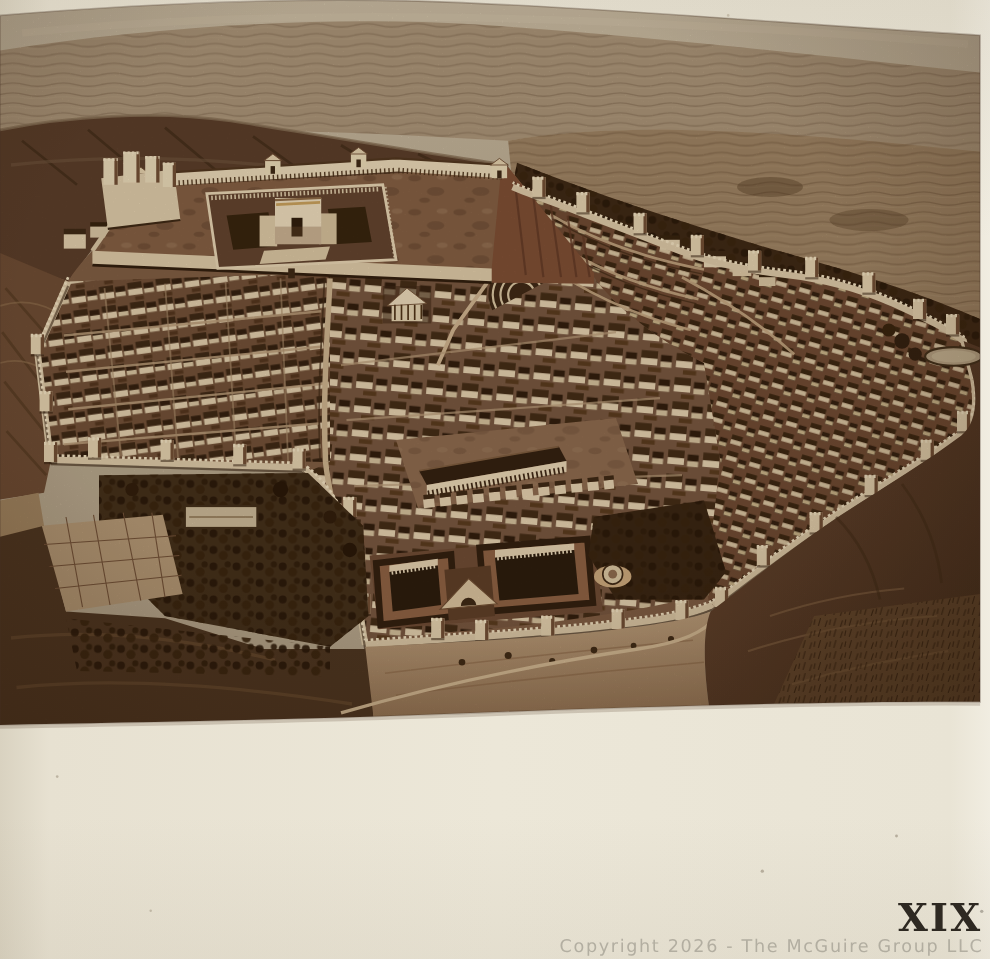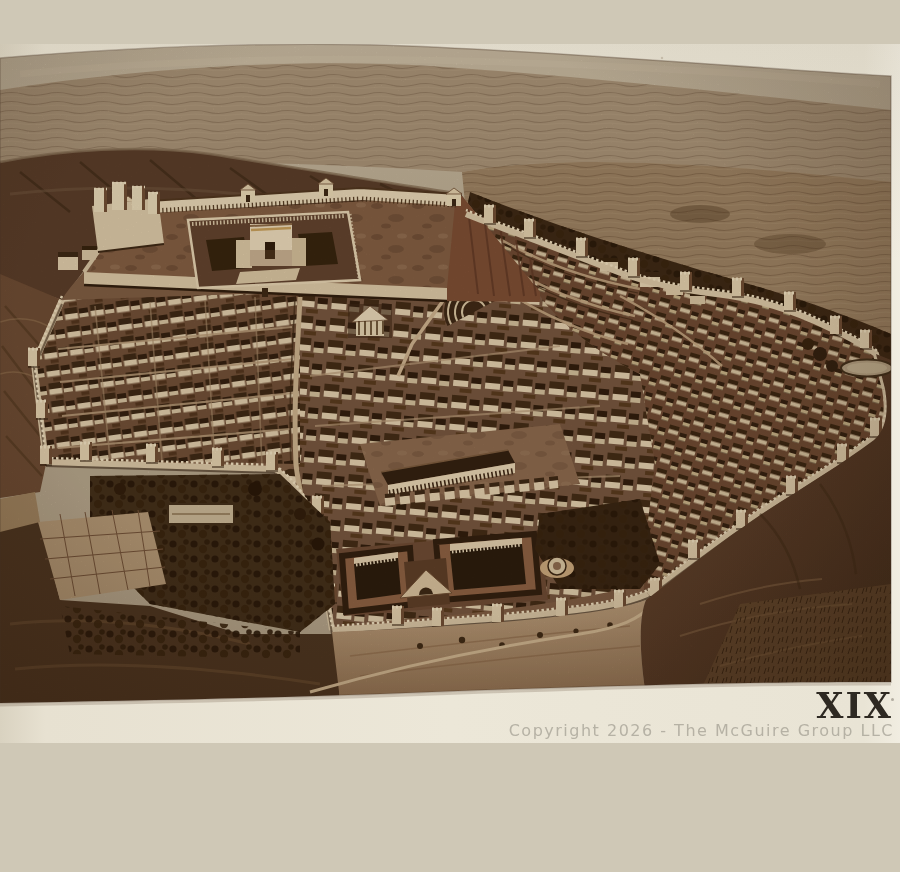--- a/index.html
+++ b/index.html
@@ -1,17 +1,17 @@
 <!DOCTYPE html>
 <html><head>
 <meta charset="utf-8">
 <style>
   html,body{margin:0;padding:0;background:#cfc8b6;}
-  .page{position:relative;width:900px;height:699px;overflow:hidden;
-        font-family:"DejaVu Sans","Liberation Sans",sans-serif;background:#fef9c3;margin-top:44px;}
+  .page{position:relative;width:900px;height:872px;overflow:hidden;
+        font-family:"DejaVu Sans","Liberation Sans",sans-serif;background:#fef9c3;}
   .page svg{position:absolute;left:0;top:0;}
   .paint{filter:blur(0.35px);}
   .watermark{position:absolute;right:6px;bottom:3px;z-index:2;
       font-family:"DejaVu Sans","Liberation Sans",sans-serif;
       font-size:16px;letter-spacing:1.5px;color:rgba(138,134,124,0.55);
       white-space:nowrap;user-select:none;}
   .plate-number{position:absolute;right:7px;bottom:20px;z-index:3;
       font-family:"DejaVu Serif","Liberation Serif",serif;font-weight:bold;
       font-size:35px;letter-spacing:2px;color:#2e2922;line-height:1;}
   .plate-speck{position:absolute;right:6px;bottom:42px;width:3px;height:3px;

